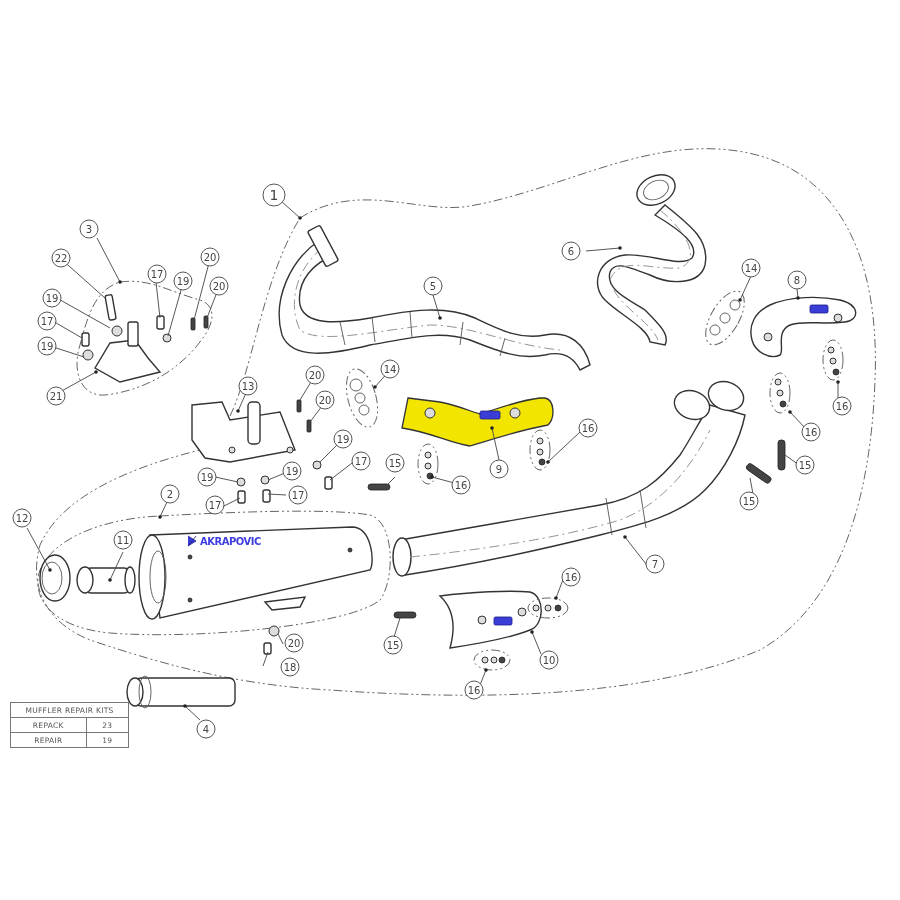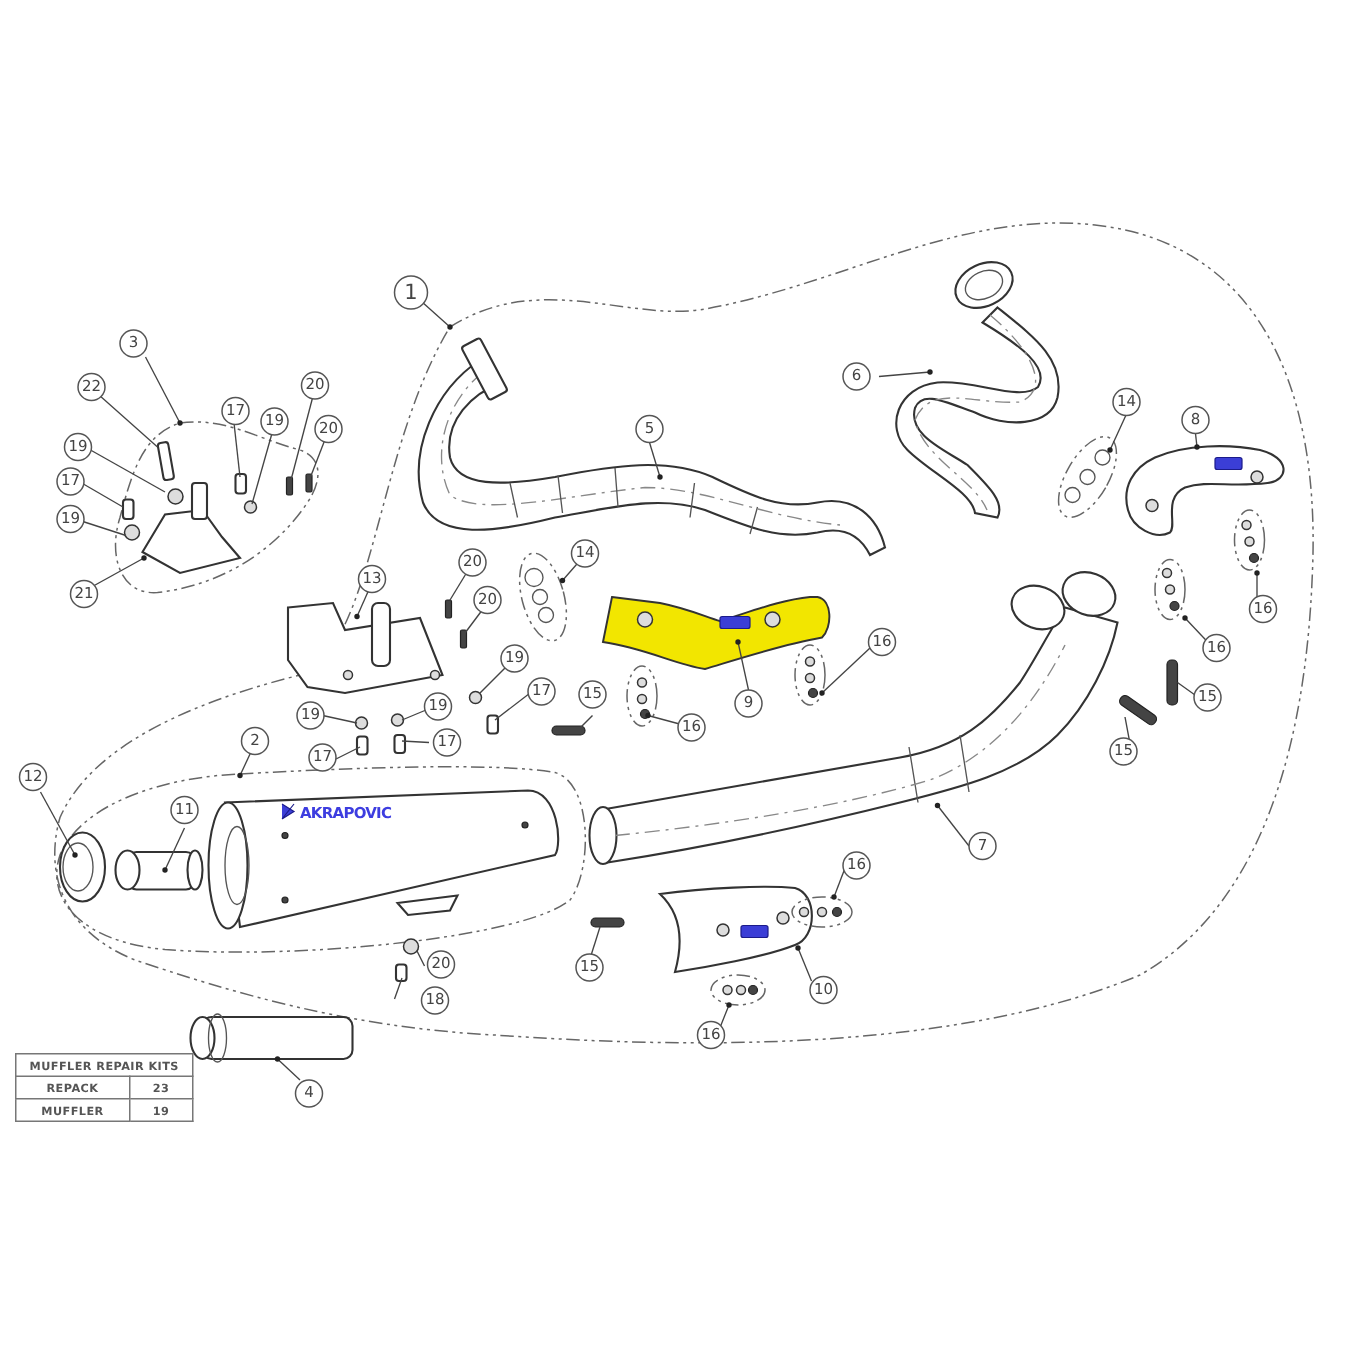--- a/index.html
+++ b/index.html
@@ -13,21 +13,21 @@
   .dot{fill:#222;}
   .bubble{fill:#fff;stroke:#555;stroke-width:1;}
   .bubble-text{font-family:"DejaVu Sans",sans-serif;font-size:10px;fill:#444;text-anchor:middle;dominant-baseline:central;}
   .bubble-text.big{font-size:14px;}
   .heat{fill:#f2e600;stroke:#333;stroke-width:1.3;}
   .logo{fill:#3b3ed6;stroke:#1b1b8a;stroke-width:0.8;}
   .brand{font-family:"DejaVu Sans",sans-serif;font-weight:bold;font-size:10px;fill:#3d3de0;letter-spacing:-0.5px;}
   .bolt{fill:#ddd;stroke:#333;stroke-width:1;}
   .boltd{fill:#444;stroke:#222;stroke-width:0.8;}
   #kit-table{position:absolute;left:10px;top:702px;border-collapse:collapse;font-family:"DejaVu Sans",sans-serif;font-size:7.5px;color:#555;}
-  #kit-table td{border:1px solid #777;height:14px;padding:0 4px;text-align:center;letter-spacing:0.3px;font-weight:bold;}
+  #kit-table td{border:1px solid #777;height:14px;padding:0 4px;text-align:center;letter-spacing:0.3px;}
   #kit-table td.hdr{width:109px;}
   #kit-table td.c1{width:66px;text-align:center;}
   #kit-table td.c2{width:33px;margin-left:40px;}
 </style>
 </head>
 <body>
 
 <svg id="diagram" viewBox="0 0 900 900" xmlns="http://www.w3.org/2000/svg">
 
   <path class="dash" d="M300,218 C360,180 420,215 470,206 C560,190 640,140 730,150 C840,162 880,260 875,380 C870,520 830,610 760,650 C640,700 470,700 330,690 C230,685 150,660 90,640 C40,620 30,580 40,545 C60,500 120,470 200,450 C250,430 250,300 300,218 Z"></path>
@@ -439,17 +439,17 @@
 <table id="kit-table">
   <tbody>
       <tr>
     <td class="hdr" colspan="2">MUFFLER REPAIR KITS</td>
   </tr>
   <tr>
     <td class="c1">REPACK</td>
     <td class="c2">23</td>
   </tr>
   <tr>
-    <td class="c1">MUFFLER</td>
+    <td class="c1">REPAIR</td>
     <td class="c2">19</td>
   </tr>
 </tbody>
   </table>
 
 </body></html>

